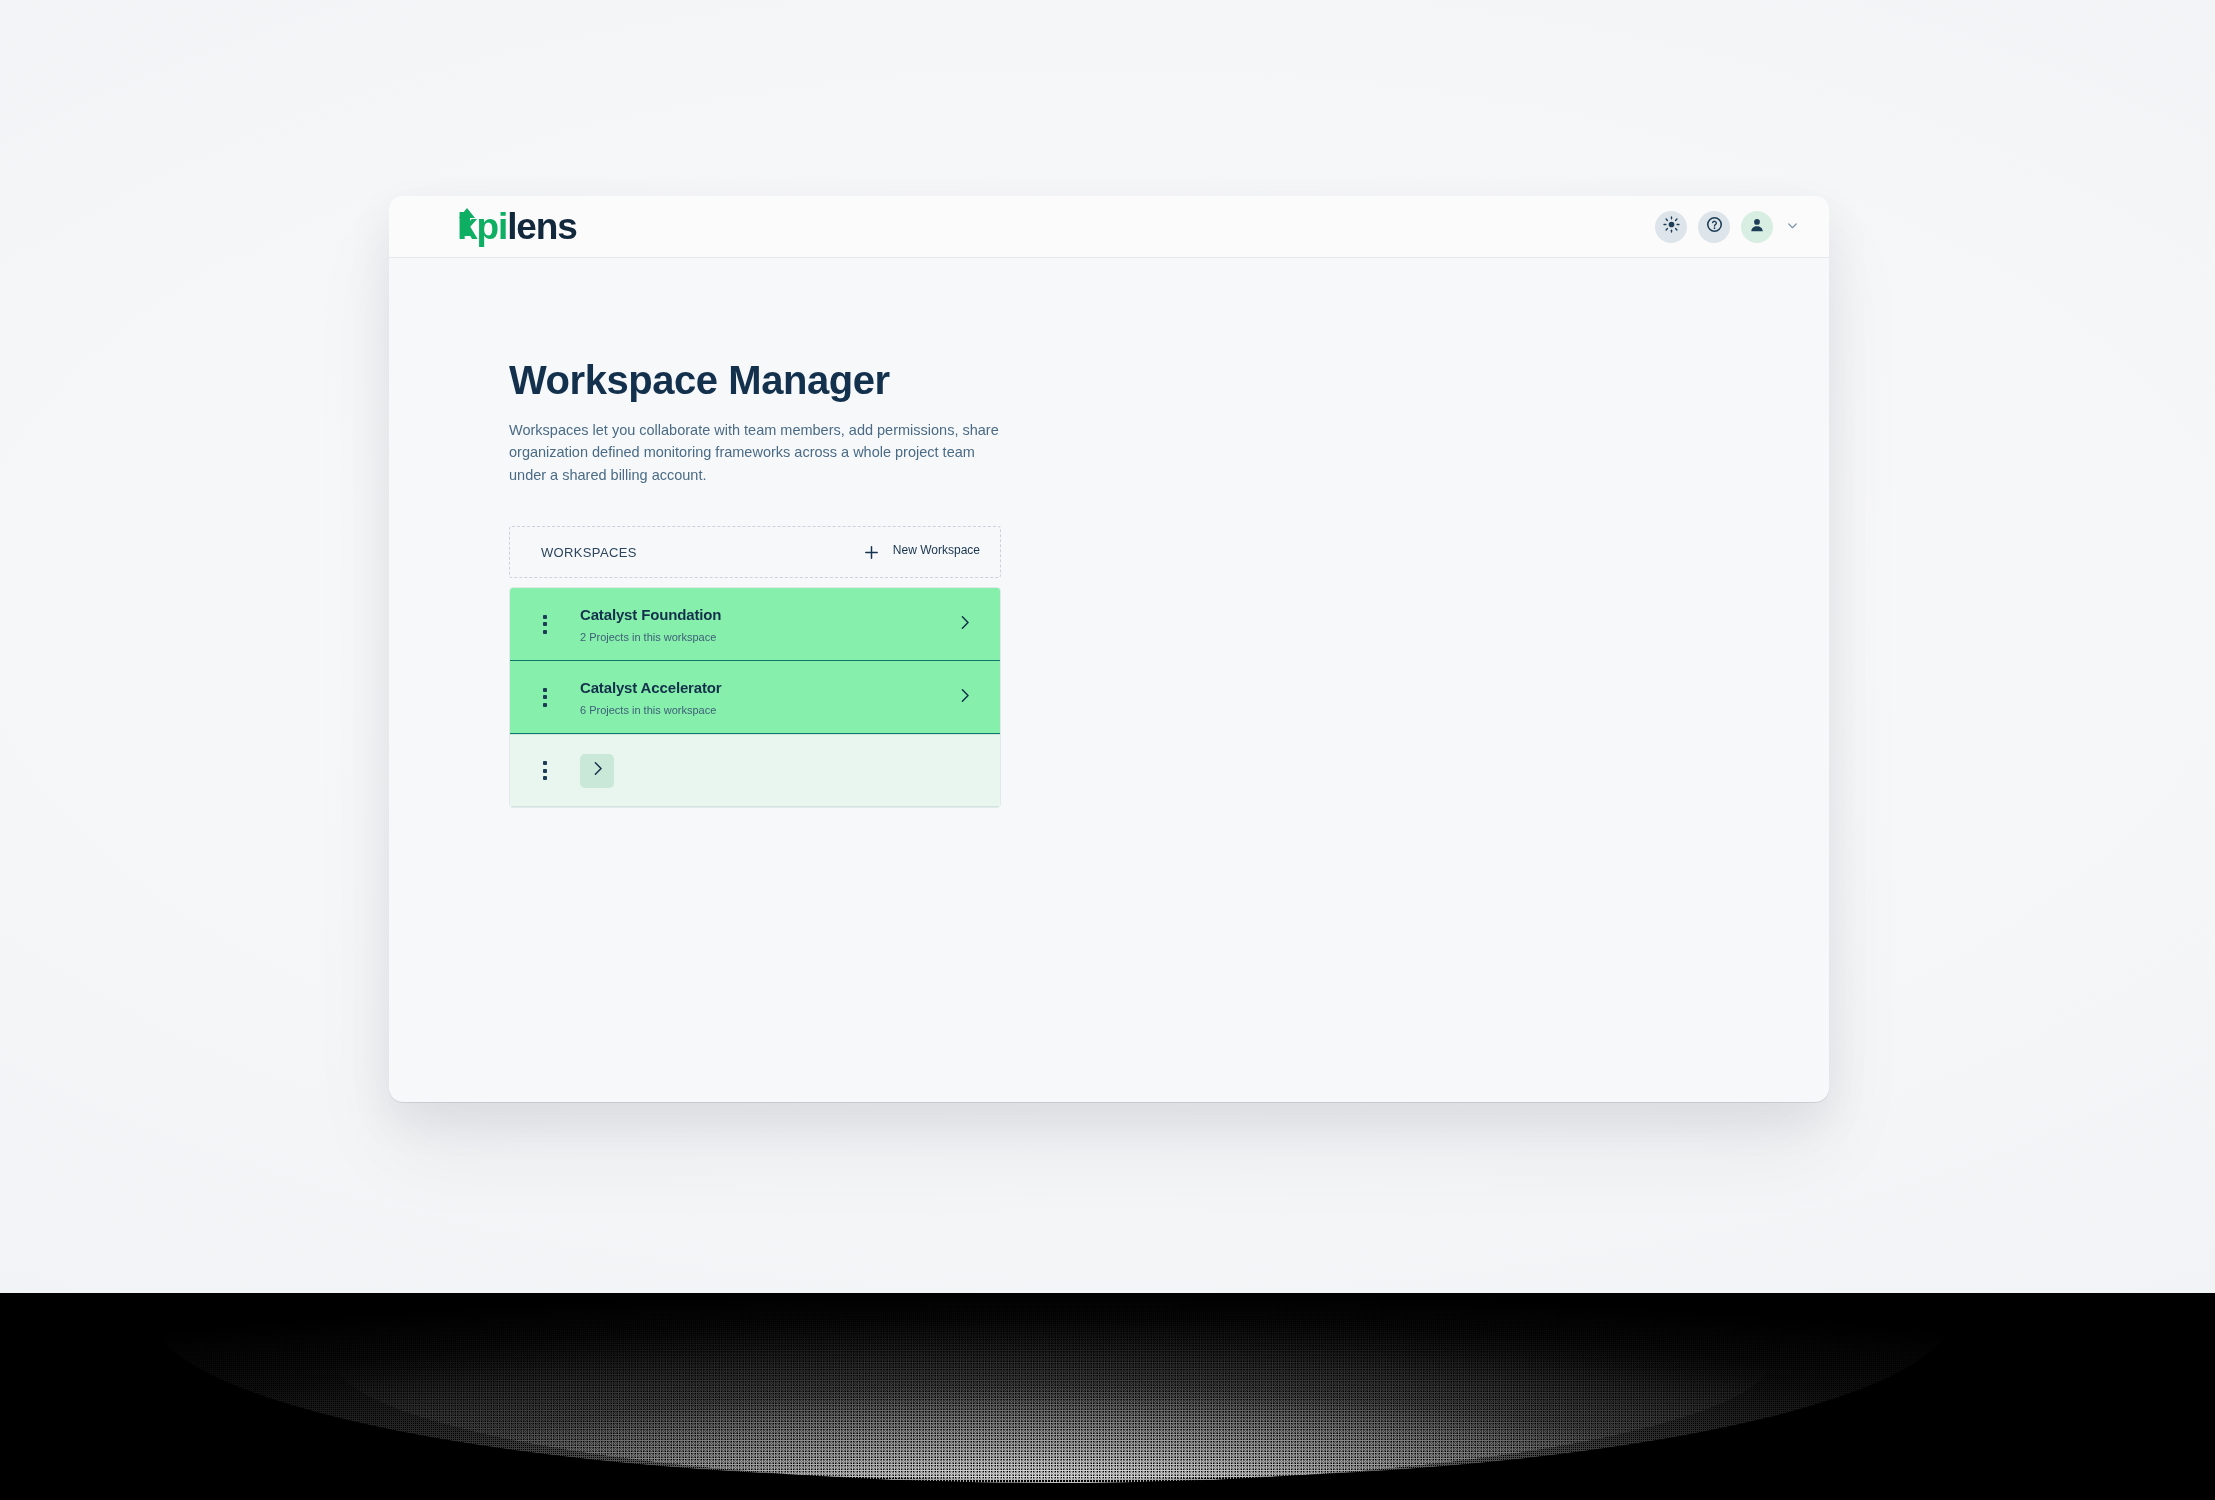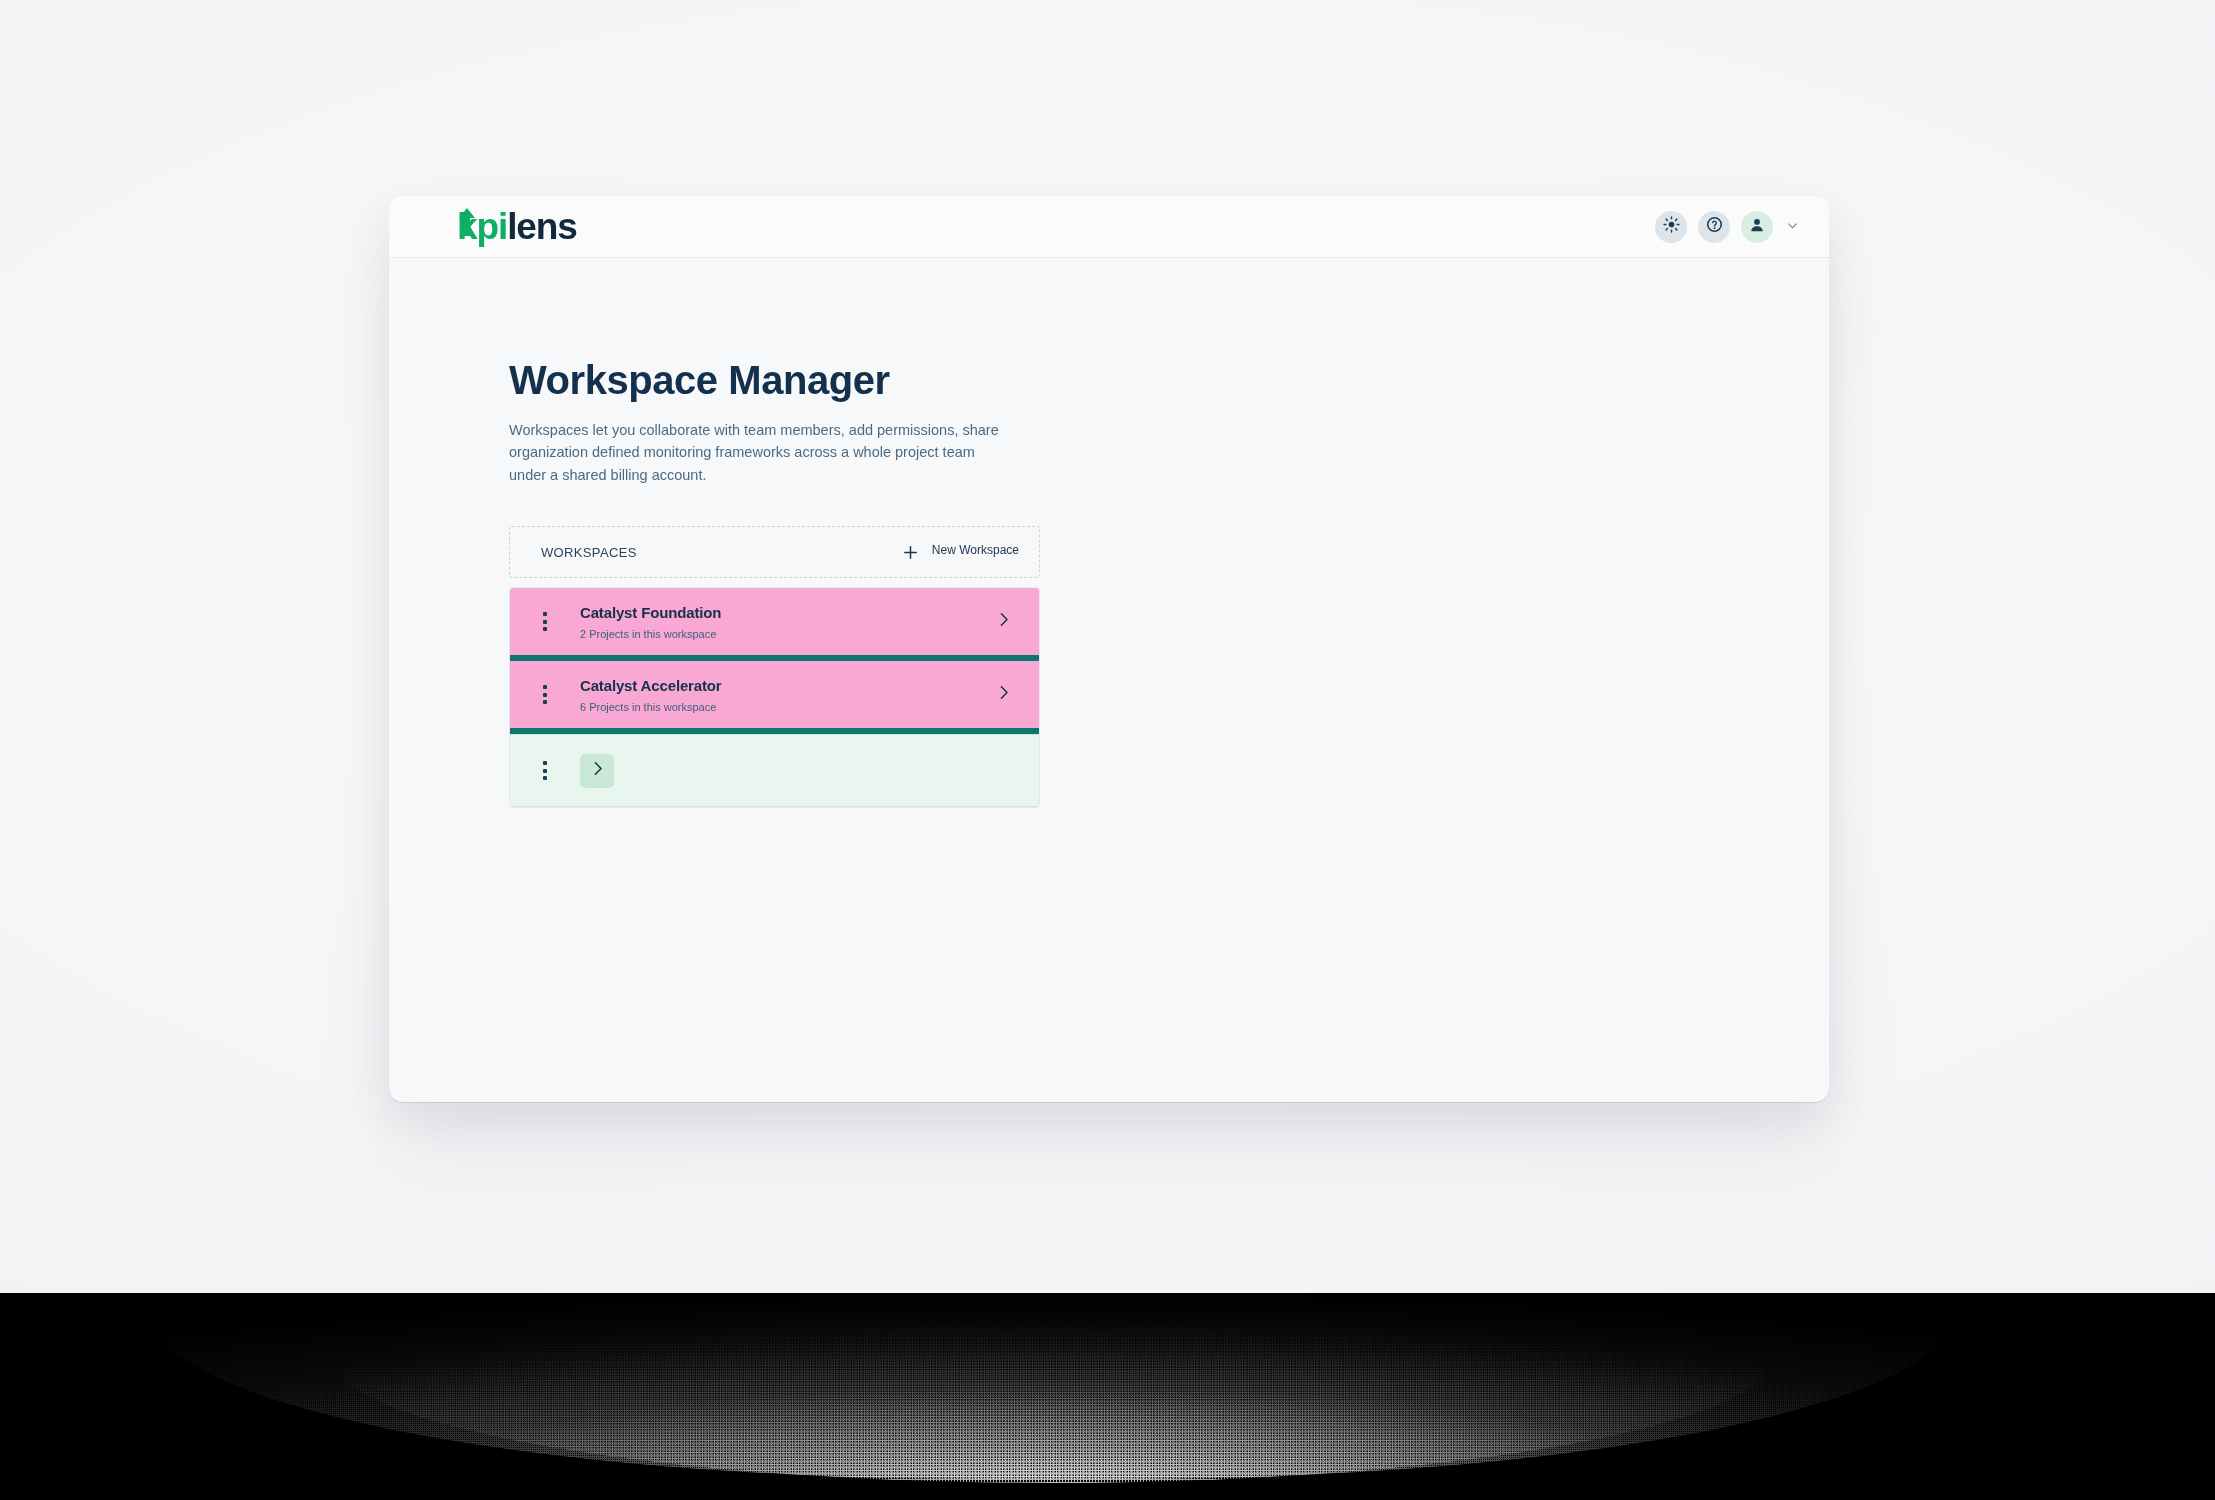--- a/index.html
+++ b/index.html
@@ -164,21 +164,21 @@
     line-height: 1.55;
     color: #4a6b85;
     margin: 0;
     max-width: 500px;
     white-space: pre-line;
   }
 
   
   .ws-panel {
     margin-top: 40px;
-    width: 531px;
+    width: 492px;
   }
   .ws-head {
     height: 52px;
     border: 1px dashed #ccd2da;
     border-radius: 3px;
     background: #f7f8fa;
     display: flex;
     align-items: center;
     justify-content: space-between;
     padding: 0 16px 0 31px;
@@ -210,22 +210,22 @@
     margin-top: 9px;
     border: 1px solid #e4e8ec;
     border-radius: 4px;
     overflow: hidden;
     background: #ffffff;
   }
   .ws-row {
     display: flex;
     align-items: center;
     height: 73px;
-    background: #f9a8d4;
-    border-bottom: 6px solid #0f766e;
+    background: #86efac;
+    border-bottom: 1px solid #0f766e;
     padding: 0 19px 0 0;
     box-sizing: border-box;
     cursor: pointer;
   }
   .ws-row:last-child { border-bottom: none; }
   .ws-row.selected {
     background: #e9f6ef;
     border-top: 1px solid #cfe6da;
     border-bottom: 1px solid #cfe6da;
   }

